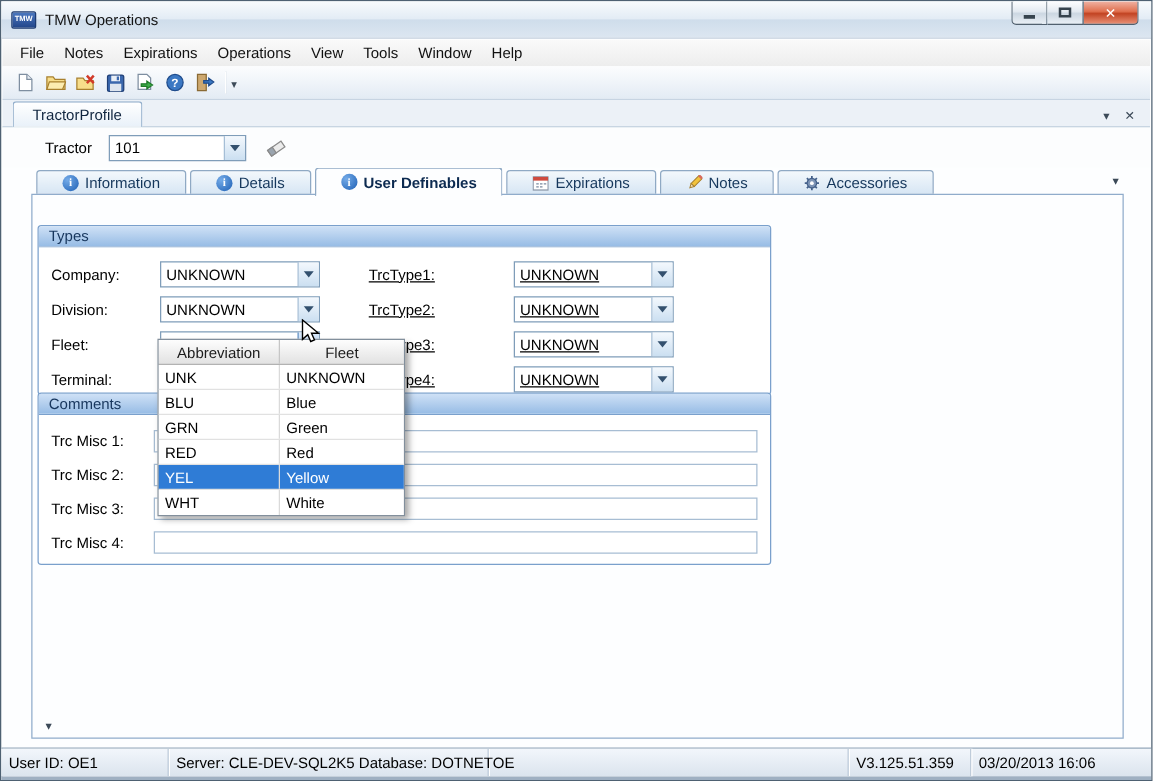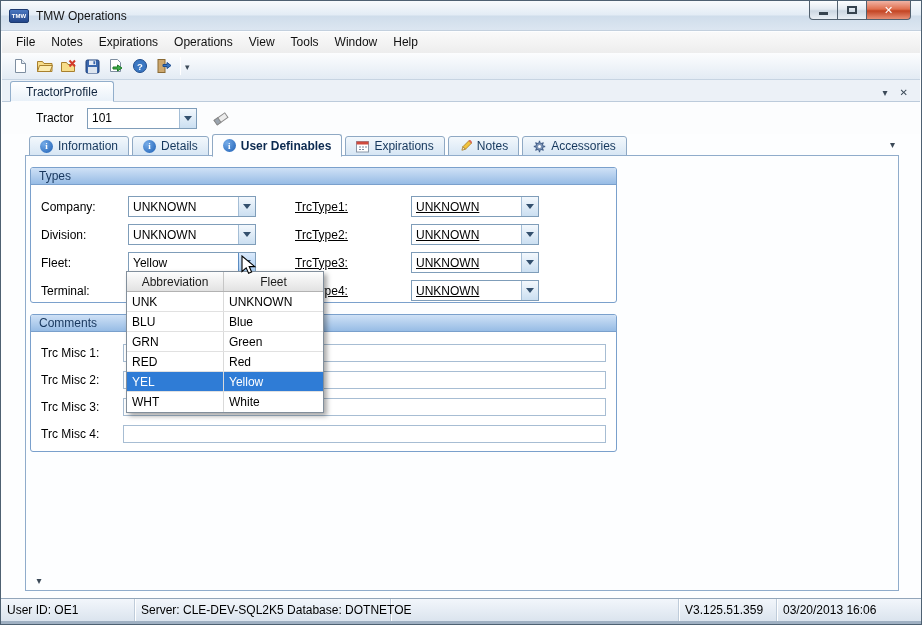--- a/index.html
+++ b/index.html
@@ -59,38 +59,38 @@
   .combo { display: flex; align-items: stretch; height: 21px; border: 1px solid #7f9db9; background: #fff; }
   .combo-value { flex: 1; display: flex; align-items: center; padding-left: 4px; overflow: hidden; white-space: nowrap; text-align: center; }
   .combo-btn { width: 17px; display: flex; align-items: center; justify-content: center;
     background: linear-gradient(#f3f8fd, #cbdff1); border-left: 1px solid #a5bed6; }
   .arr { width: 0; height: 0; border-left: 4px solid transparent; border-right: 4px solid transparent; border-top: 5px solid #33506e; }
   .combo.open .combo-btn { background: linear-gradient(#dbeafc, #a6cbf0); border-left-color: #5b8cc2; }
   .tractor-combo { width: 110px; }
 
   
   .tabstrip { position: absolute; left: 24px; width: 874px; top: 132px; height: 23px; display: flex; align-items: flex-end; }
-  .tab { height: 20px; margin-right: 3px; padding: 0 10px; display: flex; align-items: center; gap: 5px;
+  .tab { height: 20px; margin-right: 3px; padding: 0 20px; display: flex; align-items: center; gap: 5px;
     background: linear-gradient(#f3f8fc, #d7e6f4); border: 1px solid #8fa9c4; border-radius: 3px 3px 0 0;
     color: #15375c; margin-bottom: 0; }
   .tab:first-child { margin-left: 4px; }
   .tab.active { height: 23px; margin-bottom: -1px; z-index: 3; background: #fdfeff; font-weight: bold; color: #0c2a50;
     border-bottom: 1px solid #fdfeff; }
   .tabstrip-overflow { position: absolute; right: 4px; bottom: 5px; }
   .icon-info { width: 13px; height: 13px; border-radius: 7px; flex: none;
     background: radial-gradient(circle at 4px 4px, #74abe8, #1d5fb4); color: #fff; font-size: 9px; font-weight: bold;
     font-family: "Liberation Serif", serif; display: inline-flex; align-items: center; justify-content: center; }
   .icon-info::after { content: "i"; }
 
   
   .content-frame { position: absolute; left: 24px; top: 154px; width: 874px; height: 436px;
     border: 1px solid #90accb; background: #fdfeff; z-index: 1; }
 
   .group { position: absolute; border: 1px solid #7aa0cc; border-radius: 3px; background: #fff; }
-  .group.types { left: 4px; top: 11px; width: 587px; height: 136px; }
+  .group.types { left: 4px; top: 24px; width: 587px; height: 136px; }
   .group.comments { left: 4px; top: 158px; width: 587px; height: 138px; }
   .group-header { height: 17px; background: linear-gradient(#cfe1f6, #97bce5); border-bottom: 1px solid #7aa0cc;
     border-radius: 2px 2px 0 0; color: #17365d; display: flex; align-items: center; padding-left: 8px; }
 
   .field { position: absolute; display: flex; align-items: center; height: 21px; }
   .field .f-label { width: 87px; }
   .field.lt { left: 10px; }
   .field.rt { left: 264px; text-decoration: underline; }
   .field.rt .f-label { width: 116px; }
   .field .combo { width: 128px; }

